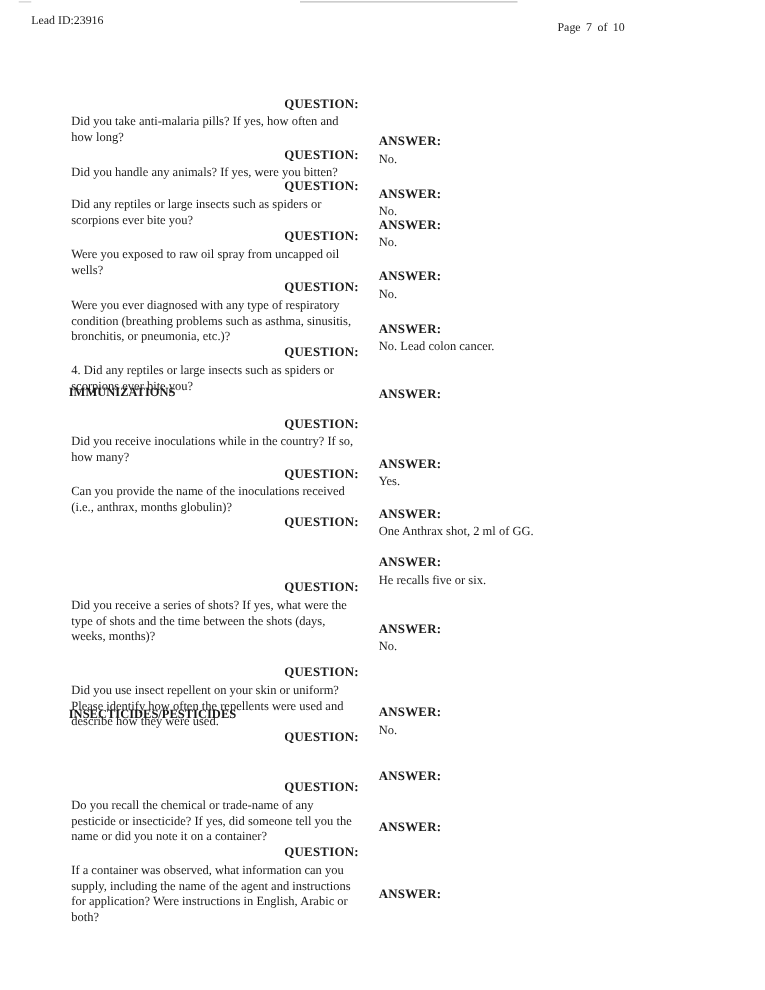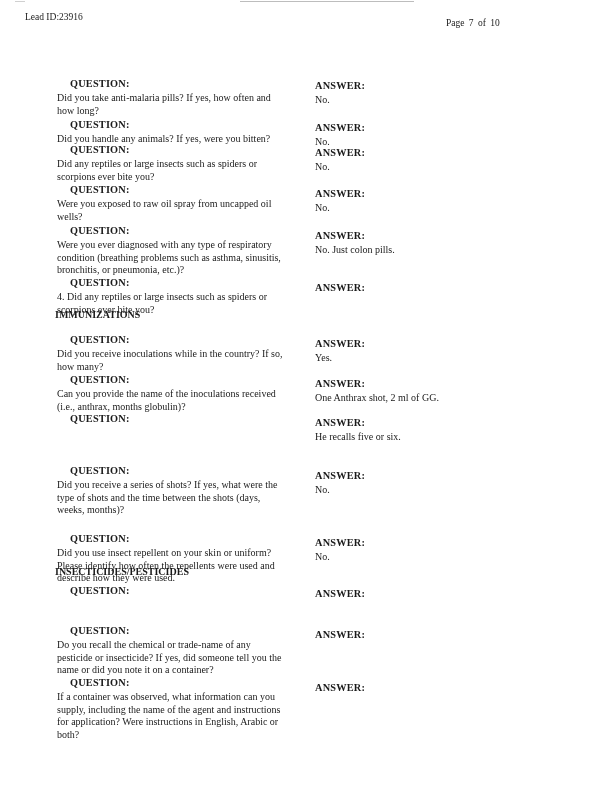--- a/index.html
+++ b/index.html
@@ -4,23 +4,23 @@
   <style>
     html, body { margin: 0; padding: 0; background: #ffffff; }
     body { width: 612px; height: 792px; position: relative; overflow: hidden;
            font-family: "Liberation Serif", "DejaVu Serif", serif; color: #1a1a1a; }
     .top-line { position: absolute; left: 240px; top: 1px; width: 174px; height: 1px; background: #bdbdbd; }
     .top-mark { position: absolute; left: 15px; top: 1px; width: 10px; height: 1px; background: #d0d0d0; }
     .lead-id { position: absolute; left: 25px; top: 12px; font-size: 9.5px; }
     .page-num { position: absolute; left: 446px; top: 18px; font-size: 9.5px; word-spacing: 2px; }
     .row { position: absolute; left: 0; width: 612px; }
     .q { position: absolute; left: 57px; width: 230px; font-size: 10px; line-height: 12.4px; }
-    .a { position: absolute; left: 315px; width: 200px; font-size: 10px; line-height: 12.4px; }
+    .a { position: absolute; left: 303px; width: 200px; font-size: 10px; line-height: 12.4px; margin-top: 28px; }
     .label { font-weight: bold; font-size: 10.3px; letter-spacing: 0.2px; display: block; margin-bottom: 2px; }
-    .q .label { margin-left: 13px; }
+    .q .label { margin-left: 2px; text-align: right; }
     .text { display: block; }
     .section { position: absolute; left: 55px; font-weight: bold; font-size: 10px; }
   </style>
 </head>
 <body>
 
 <div class="top-mark"></div>
 <div class="top-line"></div>
 
 <div class="lead-id">Lead ID:23916</div>
@@ -70,21 +70,21 @@
   </div>
 </div>
 
 <div class="row" style="top:225px;">
   <div class="q">
     <span class="label">QUESTION:</span>
     <span class="text">Were you ever diagnosed with any type of respiratory condition (breathing problems such as asthma, sinusitis, bronchitis, or pneumonia, etc.)?</span>
   </div>
   <div class="a" style="top:5px;">
     <span class="label">ANSWER:</span>
-    <span class="text">No.  Just colon pills.</span>
+    <span class="text">No.  Lead colon cancer.</span>
   </div>
 </div>
 
 <div class="row" style="top:277px;">
   <div class="q">
     <span class="label">QUESTION:</span>
     <span class="text">4.  Did any reptiles or large insects such as spiders or scorpions ever bite you?</span>
   </div>
   <div class="a" style="top:5px;">
     <span class="label">ANSWER:</span>

